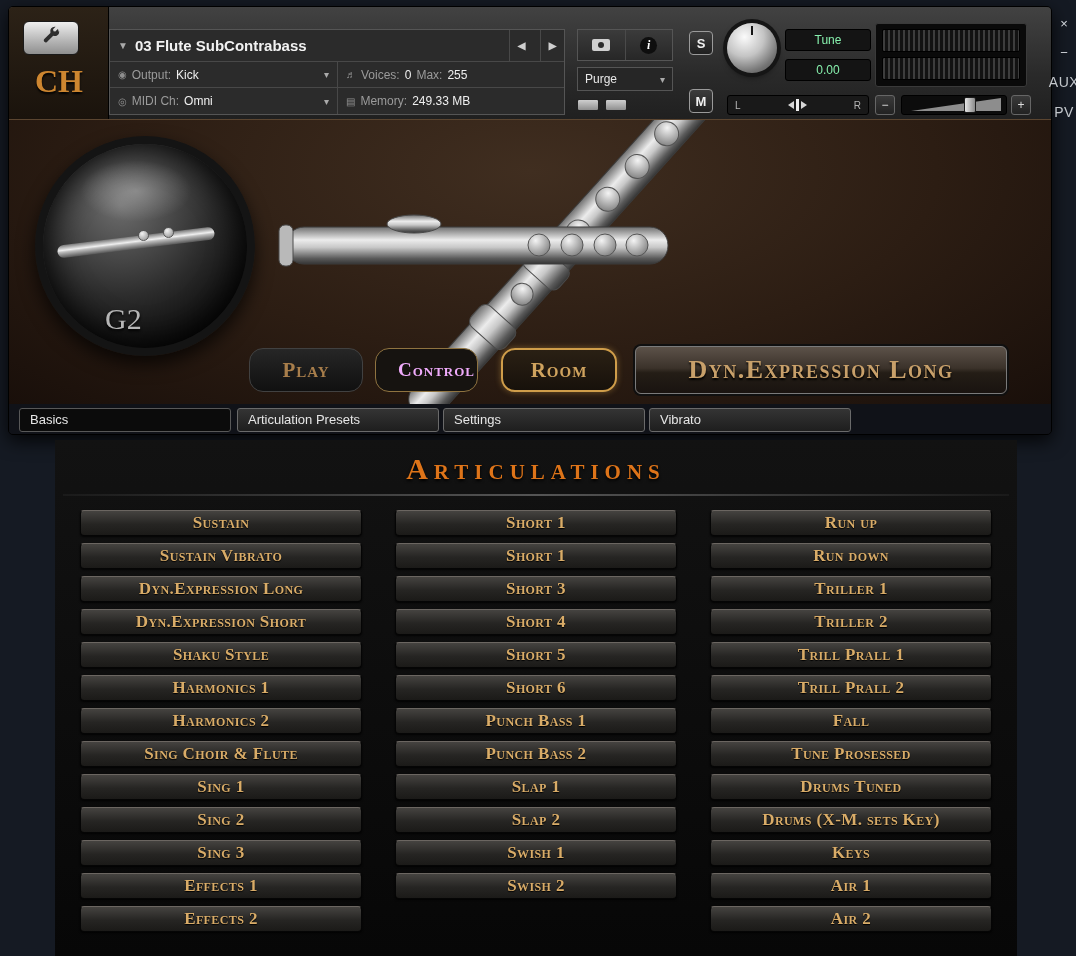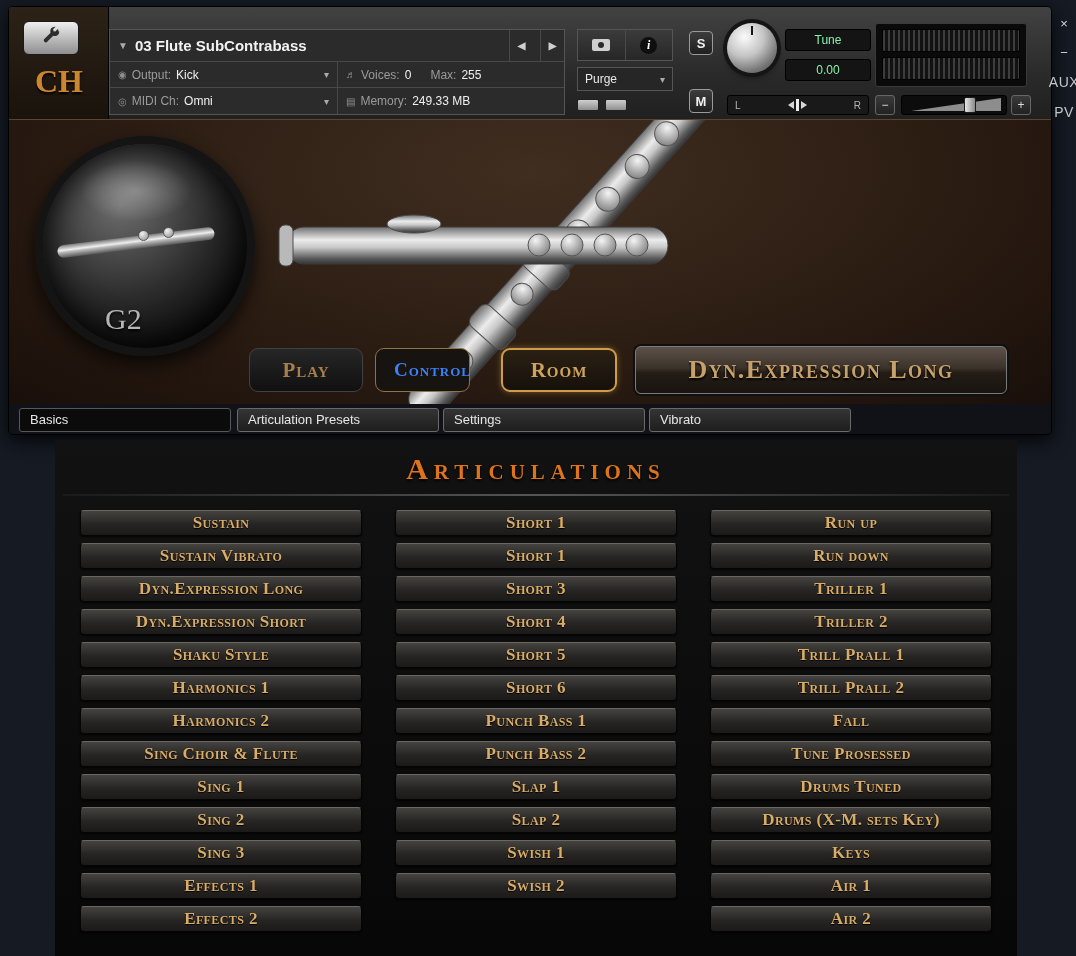--- a/index.html
+++ b/index.html
@@ -104,24 +104,24 @@
   .badge-flute { position:absolute; left:14px; top:92px; width:158px; height:13px; border-radius:7px;
                  transform:rotate(-7deg);
                  background:linear-gradient(180deg,#777,#efefef 42%,#bdbdbd 55%,#555); }
   .badge-key { position:absolute; width:11px; height:11px; border-radius:50%;
                background:radial-gradient(circle at 35% 30%,#f2f2f2,#8a8a8a); border:1px solid #555; }
   .badge-label { position:absolute; left:62px; top:158px; font-family:"Liberation Serif",serif;
                  font-size:30px; color:#b5b5b5; text-shadow:0 2px 3px #000; }
 
   .skin-btn { position:absolute; top:228px; height:44px; display:flex; align-items:center; justify-content:center;
               font-family:"Liberation Serif",serif; font-variant:small-caps; font-weight:700; letter-spacing:1px;
-              cursor:pointer; border-radius:9px; }
+              cursor:pointer; border-radius:14px; }
   .btn-play    { left:240px; width:114px; font-size:21px; color:#a87e4b;
                  background:linear-gradient(180deg,#262626,#101010); border:1px solid #414141; }
-  .btn-control { left:366px; width:95px; font-size:19px; color:#3b82f6;
+  .btn-control { left:366px; width:103px; font-size:19px; color:#f0abfc;
                  background:#161310; border:1px solid #8f7340;padding-left:20px; }
   .btn-room    { left:492px; width:116px; font-size:21px; color:#cfa35e;
                  background:linear-gradient(180deg,#2a2014,#17110b); border:2px solid #cf9d4a;
                  box-shadow:0 0 6px rgba(207,157,74,.45); }
   .display-box { position:absolute; left:626px; top:226px; width:372px; height:48px; border-radius:6px;
                  background:linear-gradient(180deg,#5c5249 0%,#3b322a 46%,#241d16 56%,#191310 100%);
                  border:1px solid #7a7a7a; box-shadow:0 0 0 2px #101010;
                  display:flex; align-items:center; justify-content:center;
                  font-family:"Liberation Serif",serif; font-variant:small-caps; font-weight:700;
                  font-size:26px; letter-spacing:1.5px; color:#c8a06a; text-shadow:0 2px 2px #000; cursor:pointer; }
@@ -189,21 +189,21 @@
           <div class="hcell hcell-l">
             <span class="hicon">◉</span>
             <span class="hlabel">Output:</span>
             <span class="hvalue">Kick</span>
             <span class="hcaret">▾</span>
           </div>
           <div class="hcell hcell-r">
             <span class="hicon">♬</span>
             <span class="hlabel">Voices:</span>
             <span class="hvalue">0</span>
-            <span class="hlabel" style="margin-left:14px">Max:</span>
+            <span class="hlabel" style="">Max:</span>
             <span class="hvalue">255</span>
           </div>
         </div>
         <div class="trow trow3">
           <div class="hcell hcell-l">
             <span class="hicon">◎</span>
             <span class="hlabel">MIDI Ch:</span>
             <span class="hvalue">Omni</span>
             <span class="hcaret">▾</span>
           </div>

